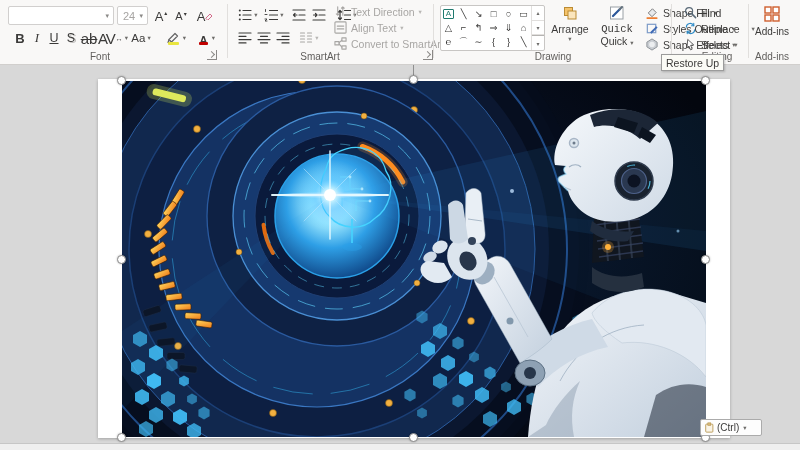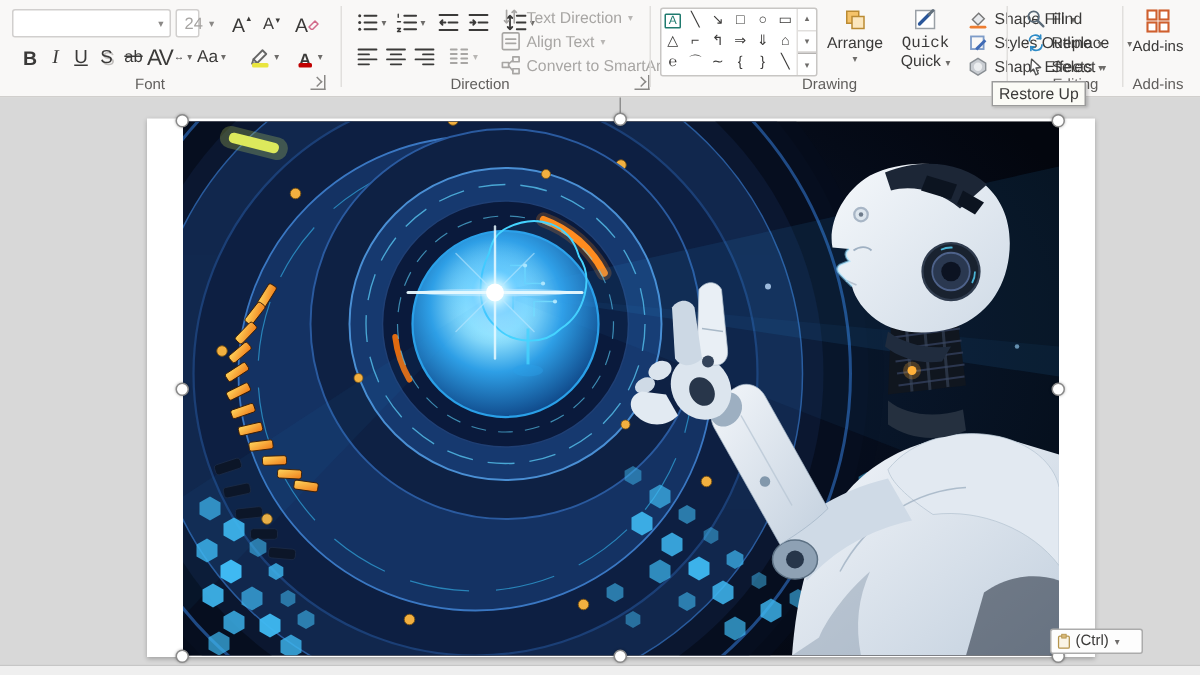--- a/index.html
+++ b/index.html
@@ -24,21 +24,21 @@
   .lblrow.dis{color:#a8a6a4;}
   .lblrow .chev{font-size:6.5px;color:#6e6c6a;}
   .lblrow.dis .chev{color:#b8b6b4;}
   .mi{display:block;}
   .mi path,.mi circle,.mi rect{stroke:#3b3a39;stroke-width:1.2;fill:none;stroke-linecap:round;stroke-linejoin:round;}
   .mi.dis path,.mi.dis circle,.mi.dis rect{stroke:#a8a6a4;}
   .bold{font-weight:bold;font-size:13px;}
   .ital{font-style:italic;font-family:"Liberation Serif",serif;font-size:13px;}
   .und{text-decoration:underline;font-size:12.5px;}
   .shad{font-size:12.5px;text-shadow:1.4px 1.4px 0 #c0bebc;}
-  .strike{text-decoration:line-through;font-size:11px;text-align:right;}
+  .strike{text-decoration:line-through;font-size:15px;text-align:right;}
   .colorbar{position:absolute;left:2px;right:2px;bottom:1px;height:3px;border-radius:1px;}
   .stackbtn{position:absolute;display:flex;flex-direction:column;align-items:center;color:#3b3a39;font-size:10.5px;justify-content:space-between;}
 
   
   .gallery{position:absolute;left:440px;top:5px;width:103px;height:44px;background:#fff;border:1px solid #c8c6c4;border-radius:2px;display:flex;}
   .gcells{width:90px;display:grid;grid-template-columns:repeat(6,15px);grid-template-rows:repeat(3,14px);align-items:center;justify-items:center;padding-top:1px;}
   .gcells span{font-size:9.5px;color:#3b3a39;line-height:1;}
   .gcells .tbx{font-size:8px;color:#1f7a6e;border:1px solid #1f7a6e;padding:0 1.5px;border-radius:1px;}
   .gscroll{width:12px;border-left:1px solid #e1dfdd;display:flex;flex-direction:column;}
   .gscroll div{flex:1;display:flex;align-items:center;justify-content:center;font-size:6px;color:#6e6c6a;border-bottom:1px solid #e1dfdd;}
@@ -61,21 +61,21 @@
 
 <div class="stage">
 
   <div class="ribbon">
 
     <div>
       <div class="combo" style="left:8px;top:6px;width:106px;">
         <span class="val"></span>
         <span class="chev">▾</span>
       </div>
-      <div class="combo" style="left:117px;top:6px;width:16px;">
+      <div class="combo" style="left:117px;top:6px;width:31px;">
         <span class="val">24</span>
         <span class="chev">▾</span>
       </div>
       <div class="btn" style="left:152px;top:6px;width:18px;">
         <span class="glyph">A</span>
           <span style="font-size:6px;margin:-8px 0 0 1px;">▴</span>
       </div>
       <div class="btn" style="left:172px;top:6px;width:18px;">
         <span class="glyph" style="font-size:11px;">A</span>
           <span style="font-size:6px;margin:-6px 0 0 1px;">▾</span>
@@ -213,21 +213,21 @@
         <svg class="mi dis" width="13" height="13" viewBox="0 0 14 14">
             <rect x="1" y="5" width="4.5" height="3.5"></rect>
             <rect x="8.5" y="1" width="4.5" height="3.5"></rect>
             <rect x="8.5" y="9.5" width="4.5" height="3.5"></rect>
             <path d="M5.5 6 8.5 3.5M5.5 7.5 8.5 11"></path>
           </svg>
         <span>Convert to SmartArt</span>
         <span class="chev">▾</span>
       </div>
 
-      <div class="grouplabel" style="left:280px;width:80px;">Direction</div>
+      <div class="grouplabel" style="left:280px;width:80px;">SmartArt</div>
       <div class="launcher" style="left:423px;top:50px;"></div>
     </div>
     <div class="vdiv" style="left:433px;"></div>
 
     <div>
       <div class="gallery">
         <div class="gcells">
           <span class="tbx">A</span>
           <span>╲</span>
           <span>↘</span>

